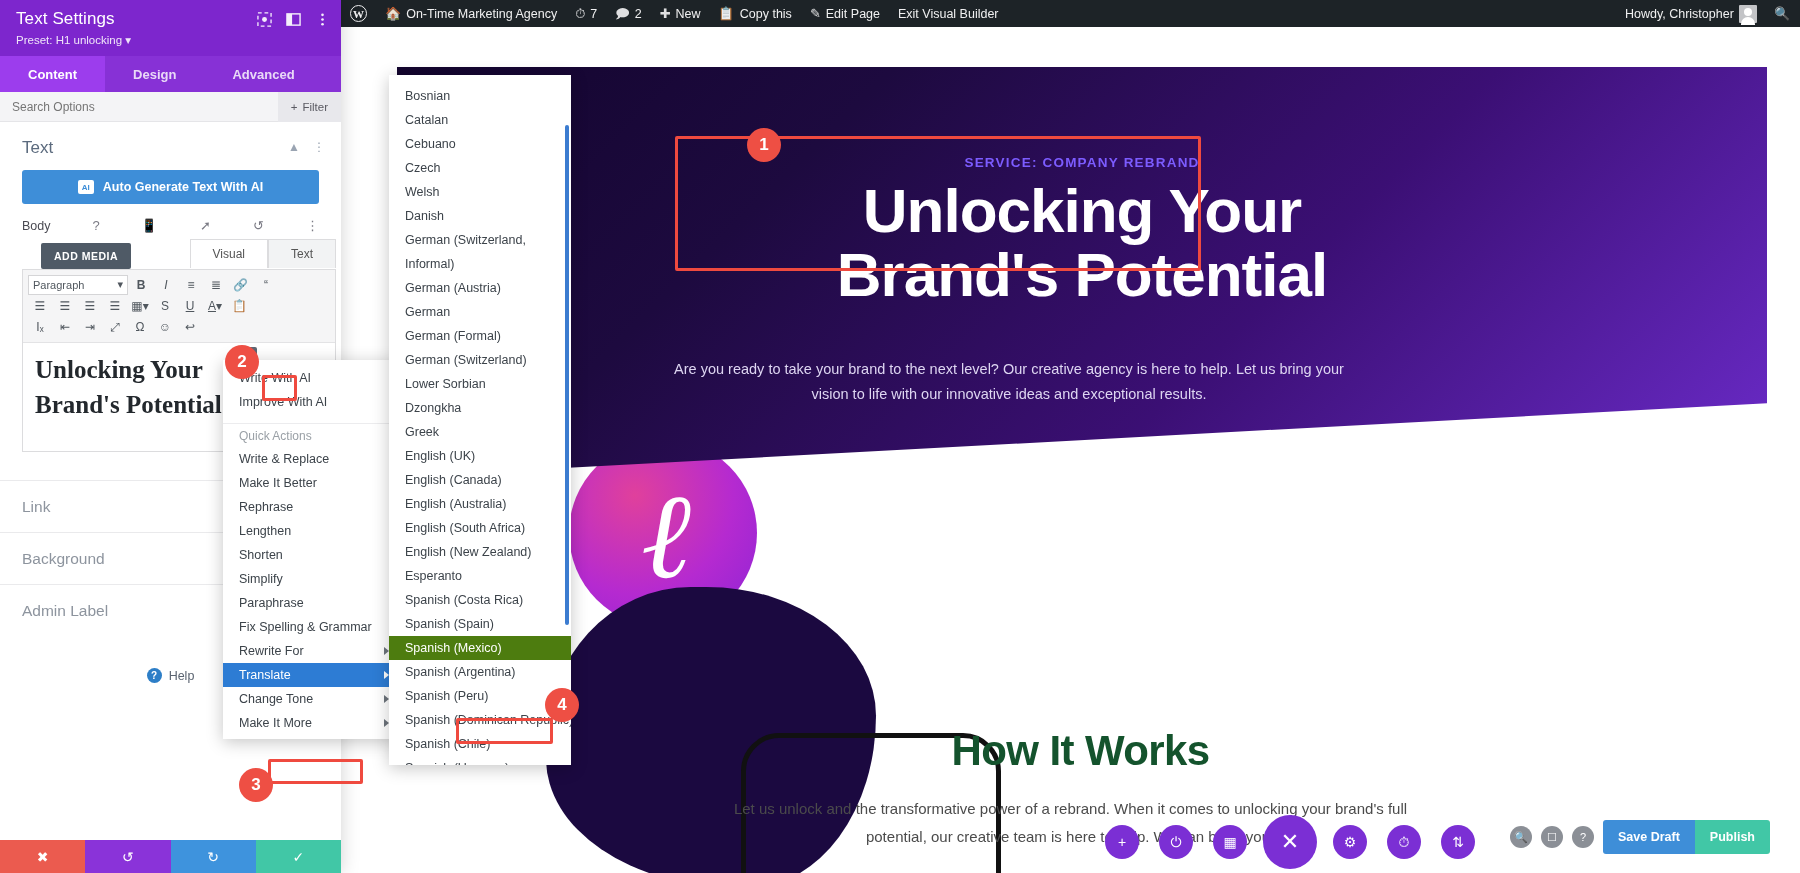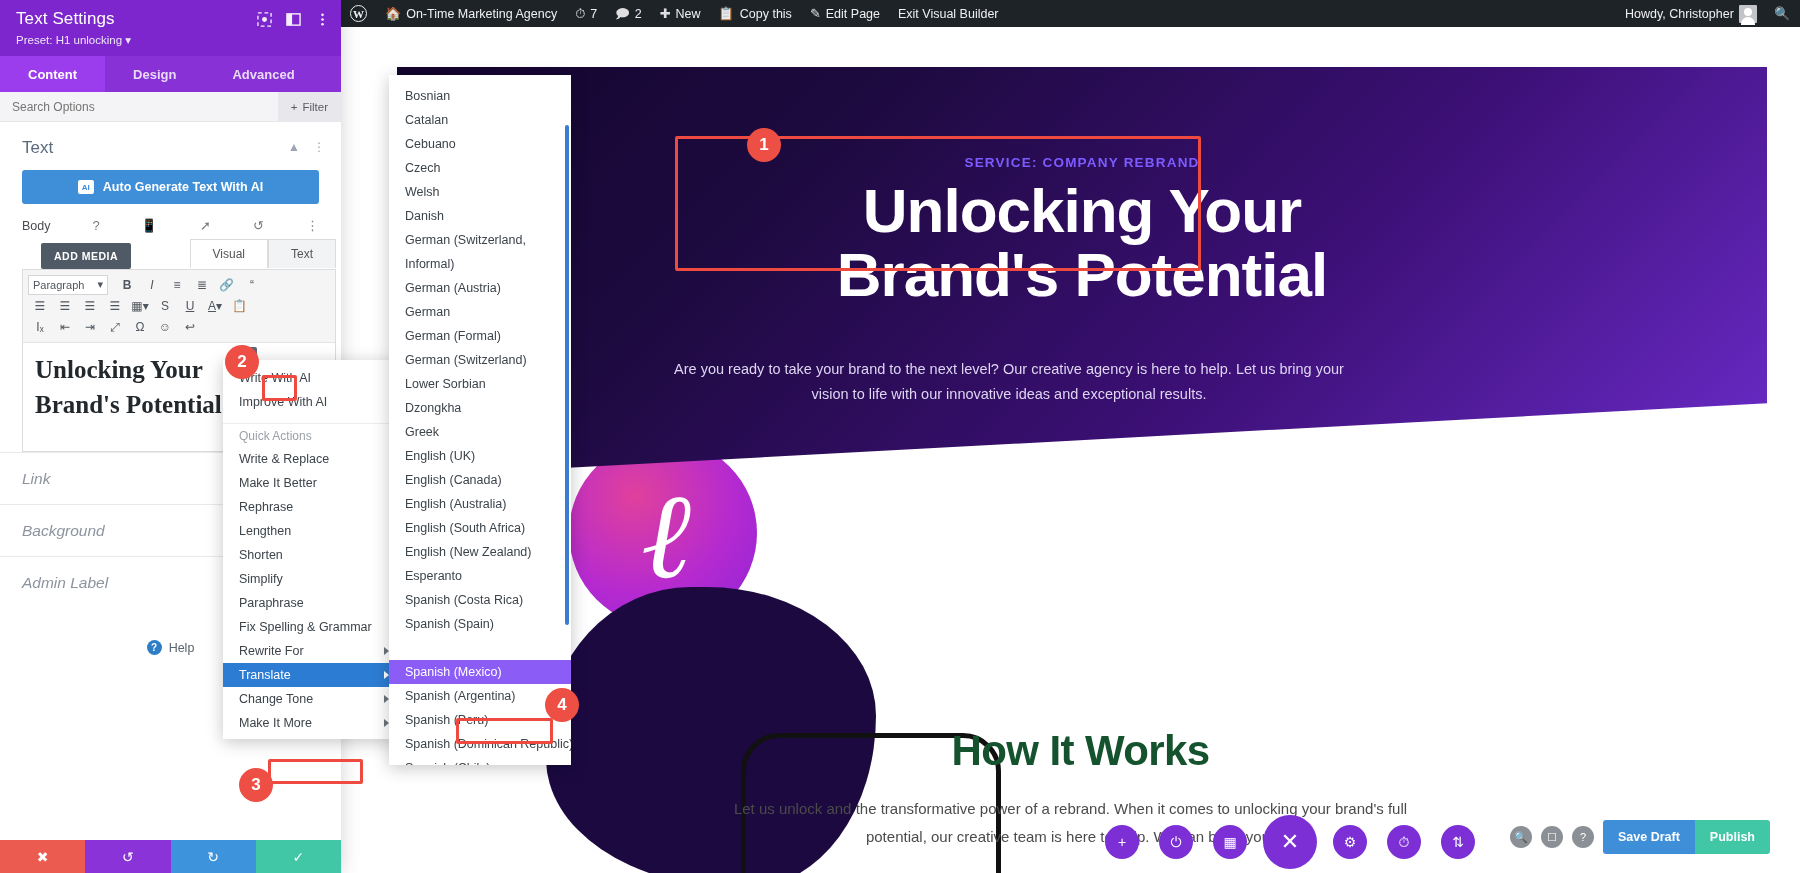--- a/index.html
+++ b/index.html
@@ -175,23 +175,23 @@
   .mce-toolbar {
     background: #f5f5f6; border-bottom: 1px solid #e3e3e5;
     padding: 4px 5px 5px 5px;
   }
   .mce-row { display: flex; align-items: center; gap: 1px; height: 21px; }
   .mce-btn {
     width: 24px; height: 21px; display: flex; align-items: center; justify-content: center;
     font-size: 12px; color: #50575e; cursor: pointer;
   }
   .mce-sel {
-    width: 80px; height: 20px; border: 1px solid #d5d5d7; background: #fff;
+    width: 100px; height: 20px; border: 1px solid #d5d5d7; background: #fff;
     font-size: 11px; color: #50575e; display: flex; align-items: center;
-    justify-content: space-between; padding: 0 4px; margin-right: 6px; cursor: pointer;
+    justify-content: space-between; padding: 0 4px; cursor: pointer;
   }
   .mce-body {
     min-height: 108px; padding: 10px 12px;
     font-family: "Liberation Serif", serif; font-size: 25px; font-weight: bold;
     color: #23282d; line-height: 1.38; position: relative; overflow: hidden;
   }
   .ai-float {
     position: absolute; right: 78px; top: 4px;
     width: 20px; height: 15px; background: #5d6773; border-radius: 2px;
     color: #fff; font-size: 7.5px; font-weight: bold;
@@ -240,21 +240,21 @@
   }
   .aimi.active .caret { border-left-color: #fff; }
 
   
   .langmenu {
     position: absolute; left: 389px; top: 75px; width: 182px; height: 690px;
     background: #fff; box-shadow: 0 3px 16px rgba(0,0,0,.23);
     z-index: 55; font-size: 12.5px; color: #3c434a; overflow: hidden; padding-top: 9px;
   }
   .langitem { height: 24px; display: flex; align-items: center; padding: 0 16px; cursor: pointer; white-space: nowrap; }
-  .langitem.active { background: #8b5cf6; color: #fff; margin-top: 24px; }
+  .langitem.active { background: #4d7c0f; color: #fff; }
   .lang-scroll {
     position: absolute; right: 2px; top: 50px; width: 4px; height: 500px;
     background: #3c7cd0; border-radius: 2px;
   }
 
   
   .divibar { position: absolute; left: 1105px; top: 815px; display: flex; align-items: center; gap: 20px; z-index: 40; }
   .dbtn {
     width: 34px; height: 34px; border-radius: 50%; background: #7b2fd4; color: #fff;
     display: flex; align-items: center; justify-content: center; font-size: 14px; cursor: pointer;
@@ -459,21 +459,21 @@
           <div class="mce-btn">↩</div>
         </div>
       </div>
       <div class="mce-body">
         <div class="ai-float">AI</div>
         <div>Unlocking Your</div>
         <div>Brand's Potential</div>
       </div>
     </div>
 
-    <div style="font-style:italic;">
+    <div style="margin-top:28px;">
       <div class="opt-row first">Link</div>
       <div class="opt-row">Background</div>
       <div class="opt-row">Admin Label</div>
     </div>
 
     <div class="help-row">
       <span class="help-circ">?</span>
       <span>Help</span>
     </div>
 

